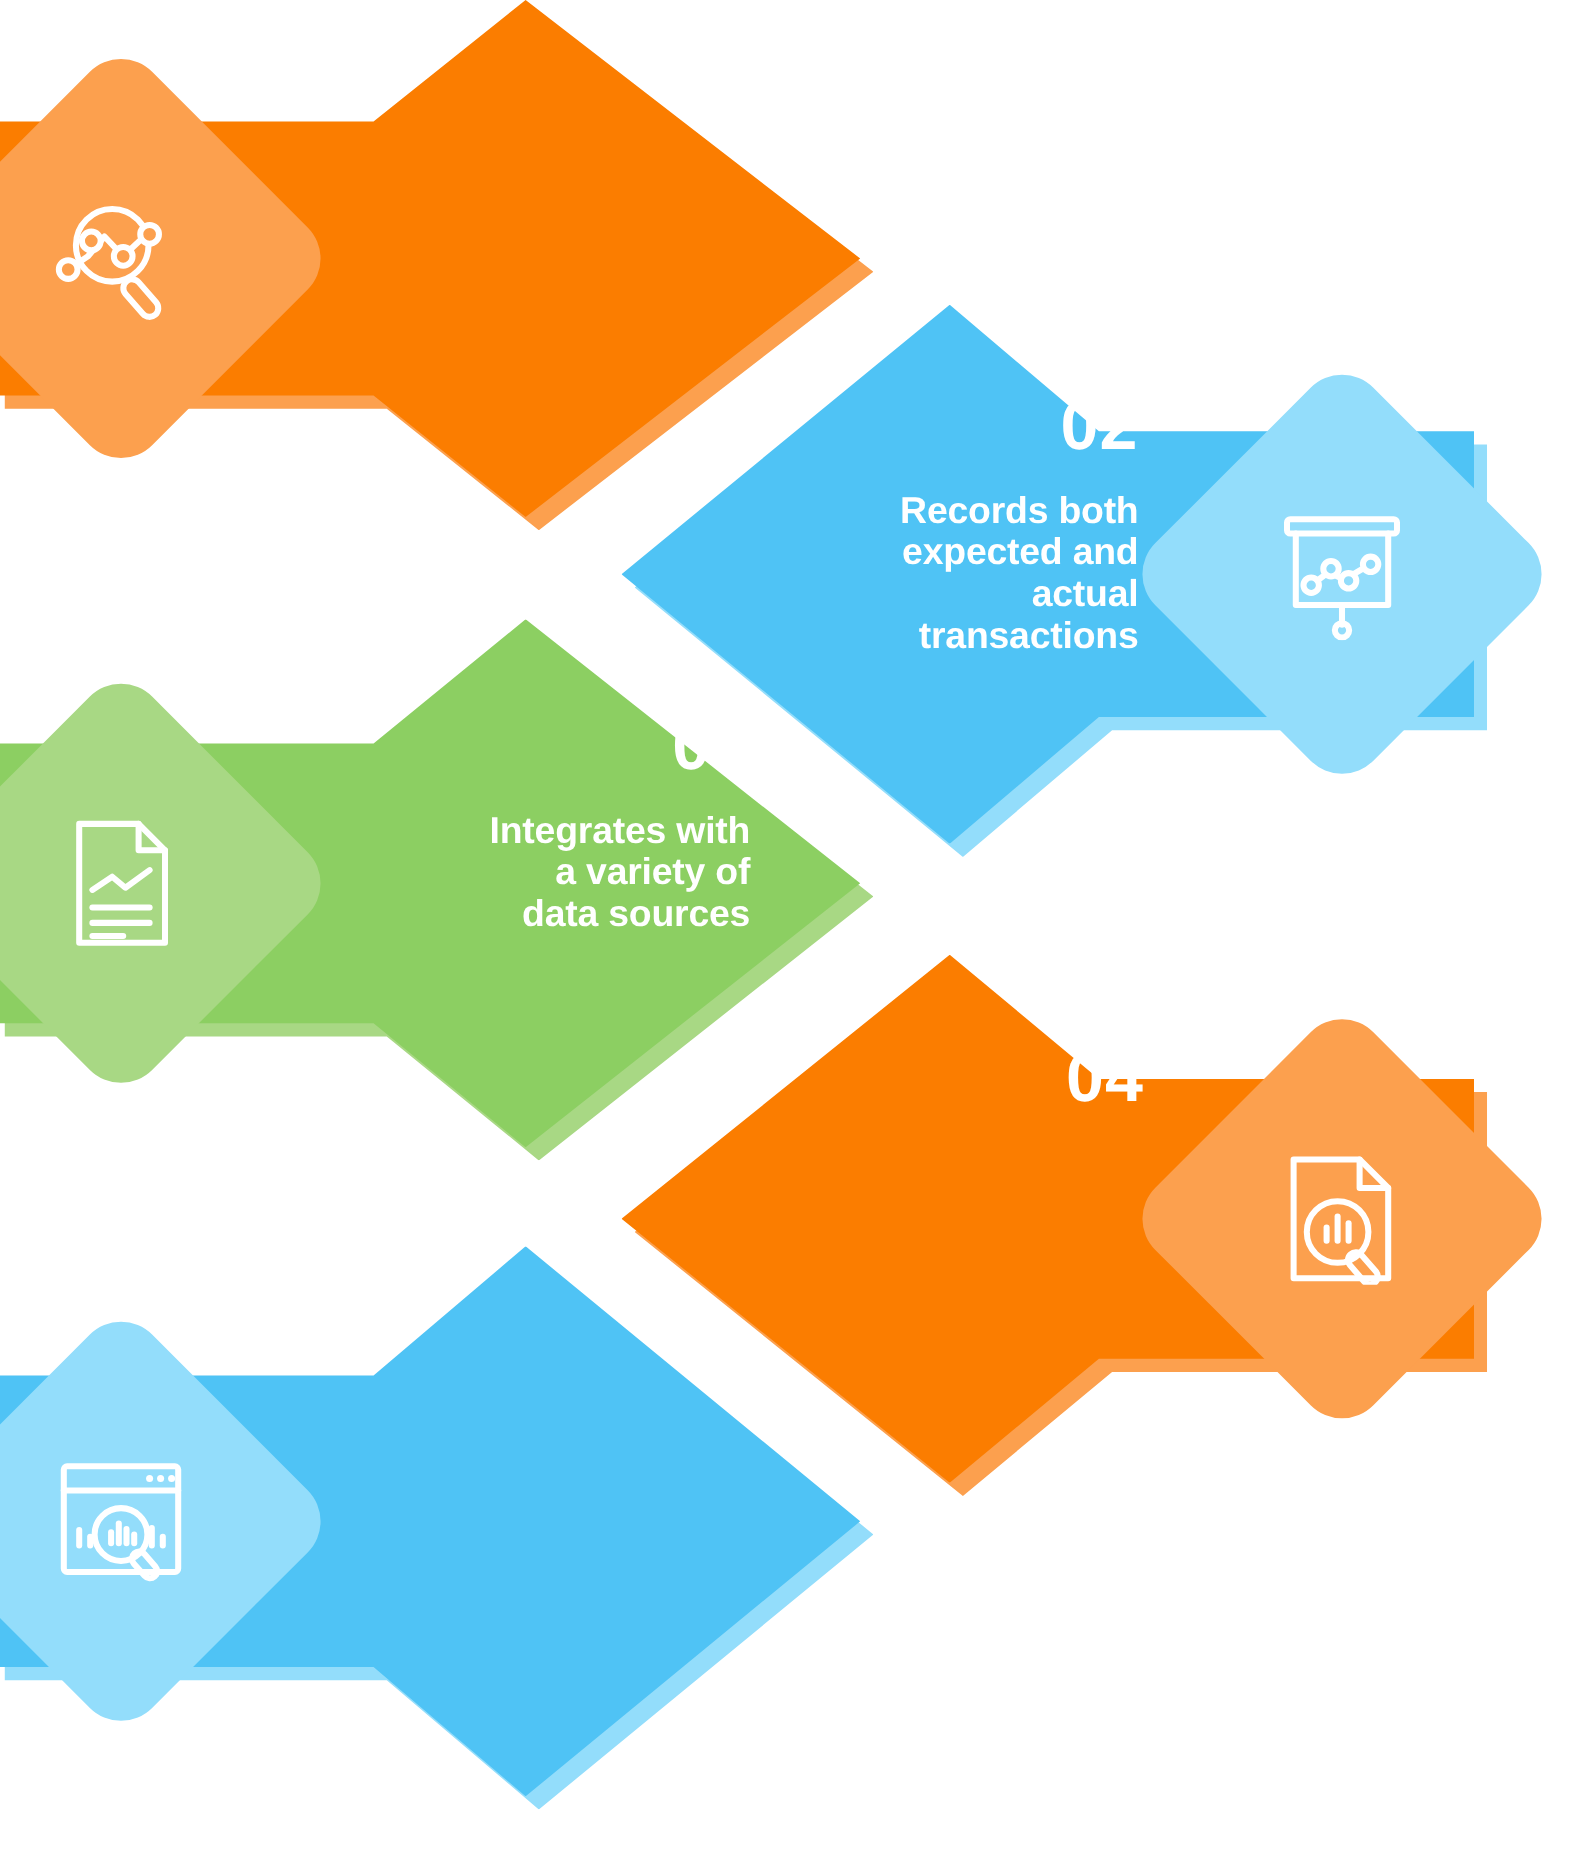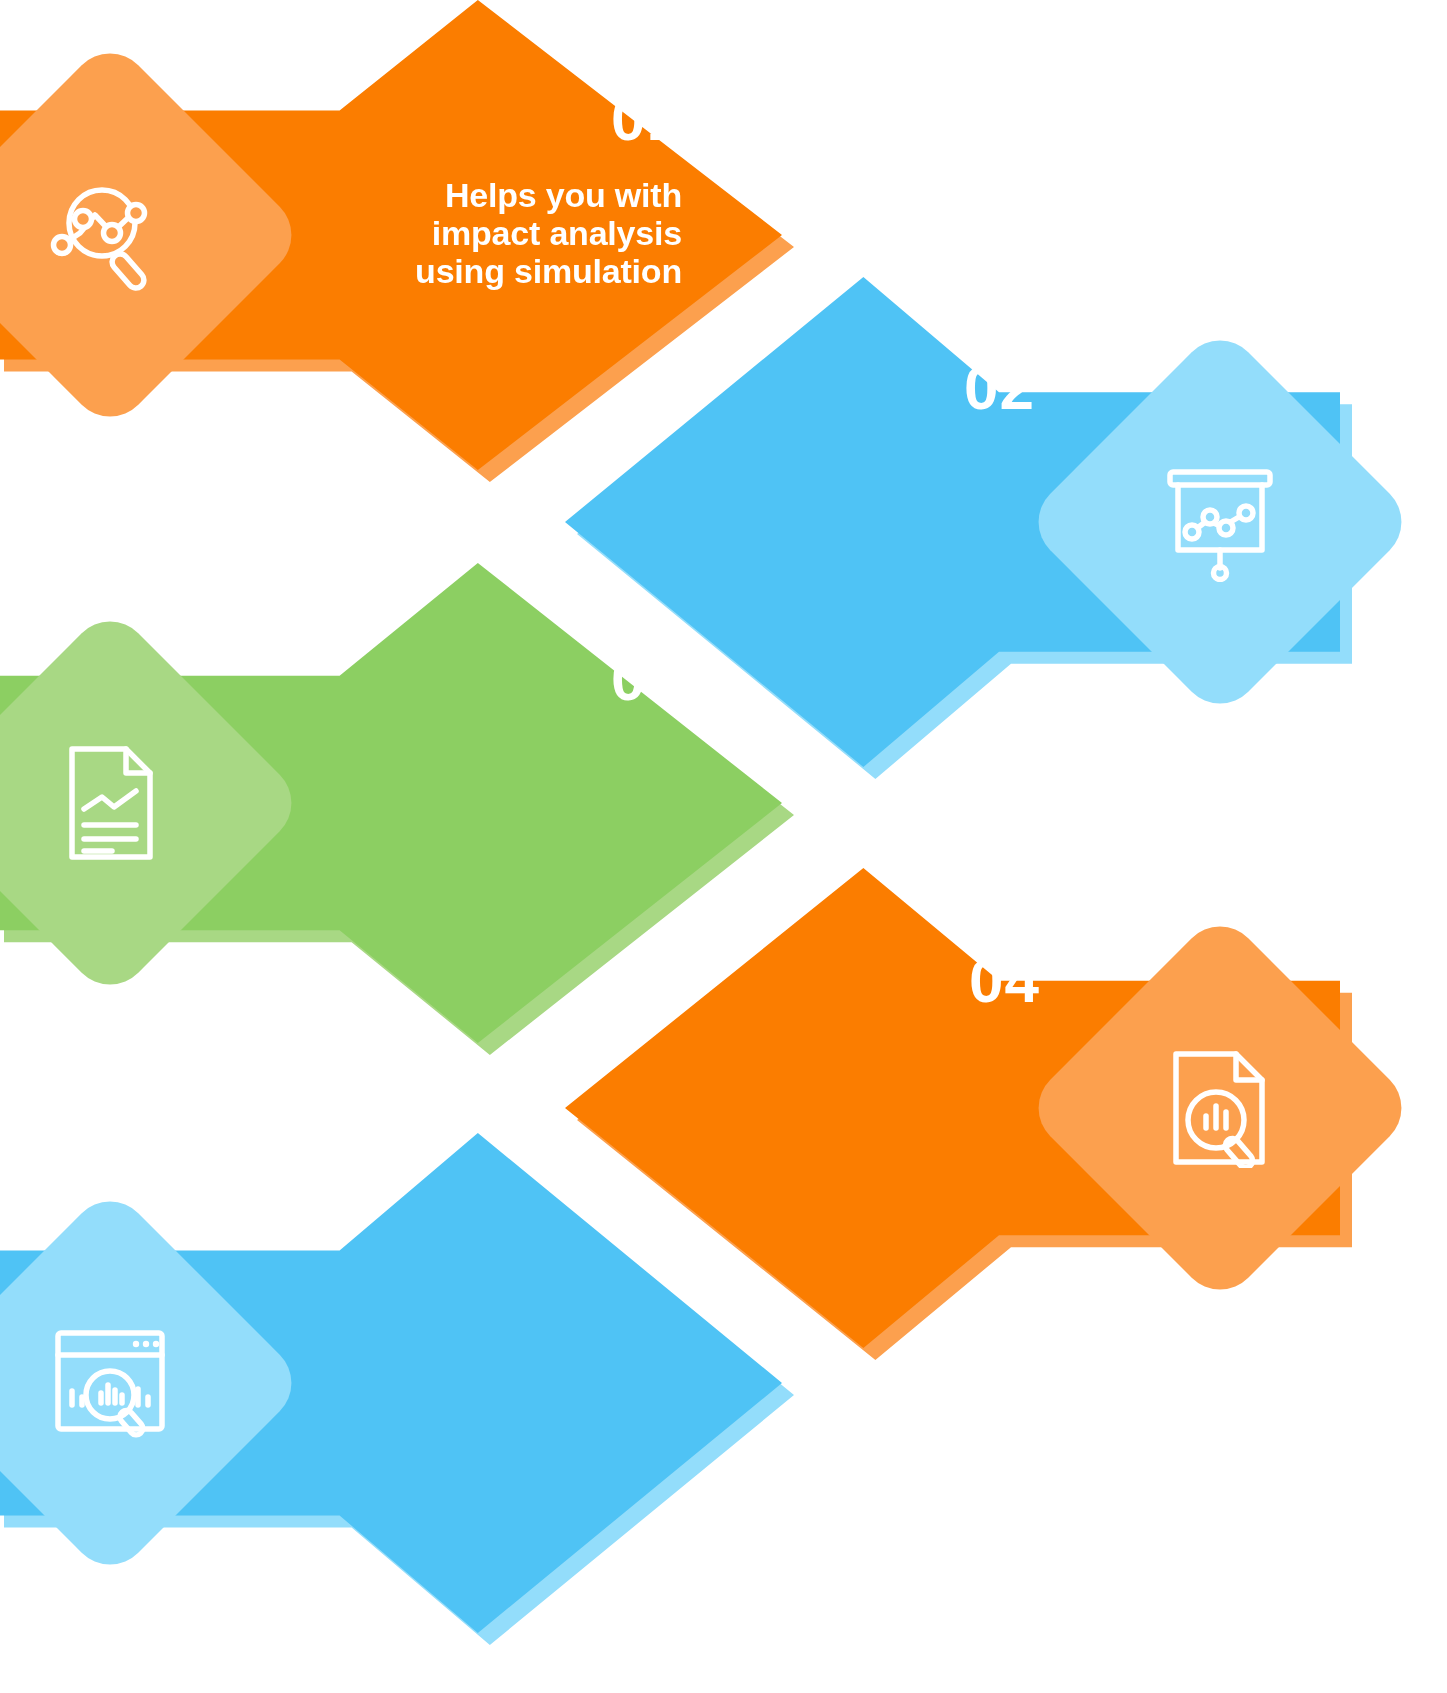--- a/index.html
+++ b/index.html
@@ -98,26 +98,20 @@
           <circle cx="52" cy="48" r="33"></circle>
           <path d="M12 70 L30 58 L45 40 L62 58 L80 41"></path>
           <circle cx="12" cy="70" r="8.5" fill="#FCA04E"></circle>
           <circle cx="33" cy="44" r="8.5" fill="#FCA04E"></circle>
           <circle cx="62" cy="58" r="8.5" fill="#FCA04E"></circle>
           <circle cx="86" cy="38" r="8.5" fill="#FCA04E"></circle>
           <rect x="70" y="76" width="16" height="40" rx="8" transform="rotate(-41 78 96)"></rect>
         </svg>
       </div>
     </div>
-    <div class="txt right">
-      <div class="num">01</div>
-      <div class="desc">Helps you with
-impact analysis
-using simulation</div>
-    </div>
   </div>
 
   <div class="step flip" id="step-2">
     <div class="arrow-shadow" style="background:#93DDFB"></div>
     <div class="arrow-body" style="background:#4FC3F5"></div>
     <div class="diamond" style="background:#93DDFB">
       <div class="ico">
         <svg viewBox="0 0 120 120" fill="none" stroke="#fff" stroke-width="5.5" stroke-linecap="round" stroke-linejoin="round">
           <rect x="10" y="10" width="100" height="13" rx="3"></rect>
           <path d="M18 23 V88 H102 V23"></path>
@@ -126,40 +120,47 @@
           <path d="M32 70 L48 58 L62 65 L84 52"></path>
           <circle cx="32" cy="70" r="7" fill="#93DDFB"></circle>
           <circle cx="50" cy="55" r="7" fill="#93DDFB"></circle>
           <circle cx="66" cy="66" r="7" fill="#93DDFB"></circle>
           <circle cx="86" cy="51" r="7" fill="#93DDFB"></circle>
         </svg>
       </div>
     </div>
     <div class="txt left">
       <div class="num">02</div>
+      <div class="desc">Records both
+expected and
+actual
+transactions</div>
     </div>
   </div>
 
   <div class="step" id="step-3">
     <div class="arrow-shadow" style="background:#A8D884"></div>
     <div class="arrow-body" style="background:#8CCF62"></div>
     <div class="diamond" style="background:#A8D884">
       <div class="ico">
         <svg viewBox="0 0 120 120" fill="none" stroke="#fff" stroke-width="5.5" stroke-linecap="round" stroke-linejoin="round">
           <path d="M22 6 H76 L100 30 V114 H22 Z"></path>
           <path d="M76 6 V30 H100"></path>
           <path d="M34 66 L52 54 L64 64 L86 48"></path>
           <path d="M34 82 H86"></path>
           <path d="M34 96 H86"></path>
           <path d="M34 108 H62"></path>
         </svg>
       </div>
     </div>
     <div class="txt right">
       <div class="num">03</div>
+      <div class="desc">Integrates with
+a variety of
+data sources</div>
     </div>
   </div>
 
   <div class="step flip" id="step-4">
     <div class="arrow-shadow" style="background:#FCA04E"></div>
     <div class="arrow-body" style="background:#FB7D00"></div>
     <div class="diamond" style="background:#FCA04E">
       <div class="ico">
         <svg viewBox="0 0 120 120" fill="none" stroke="#fff" stroke-width="5.5" stroke-linecap="round" stroke-linejoin="round">
           <path d="M16 6 H76 L102 32 V114 H16 Z"></path>

